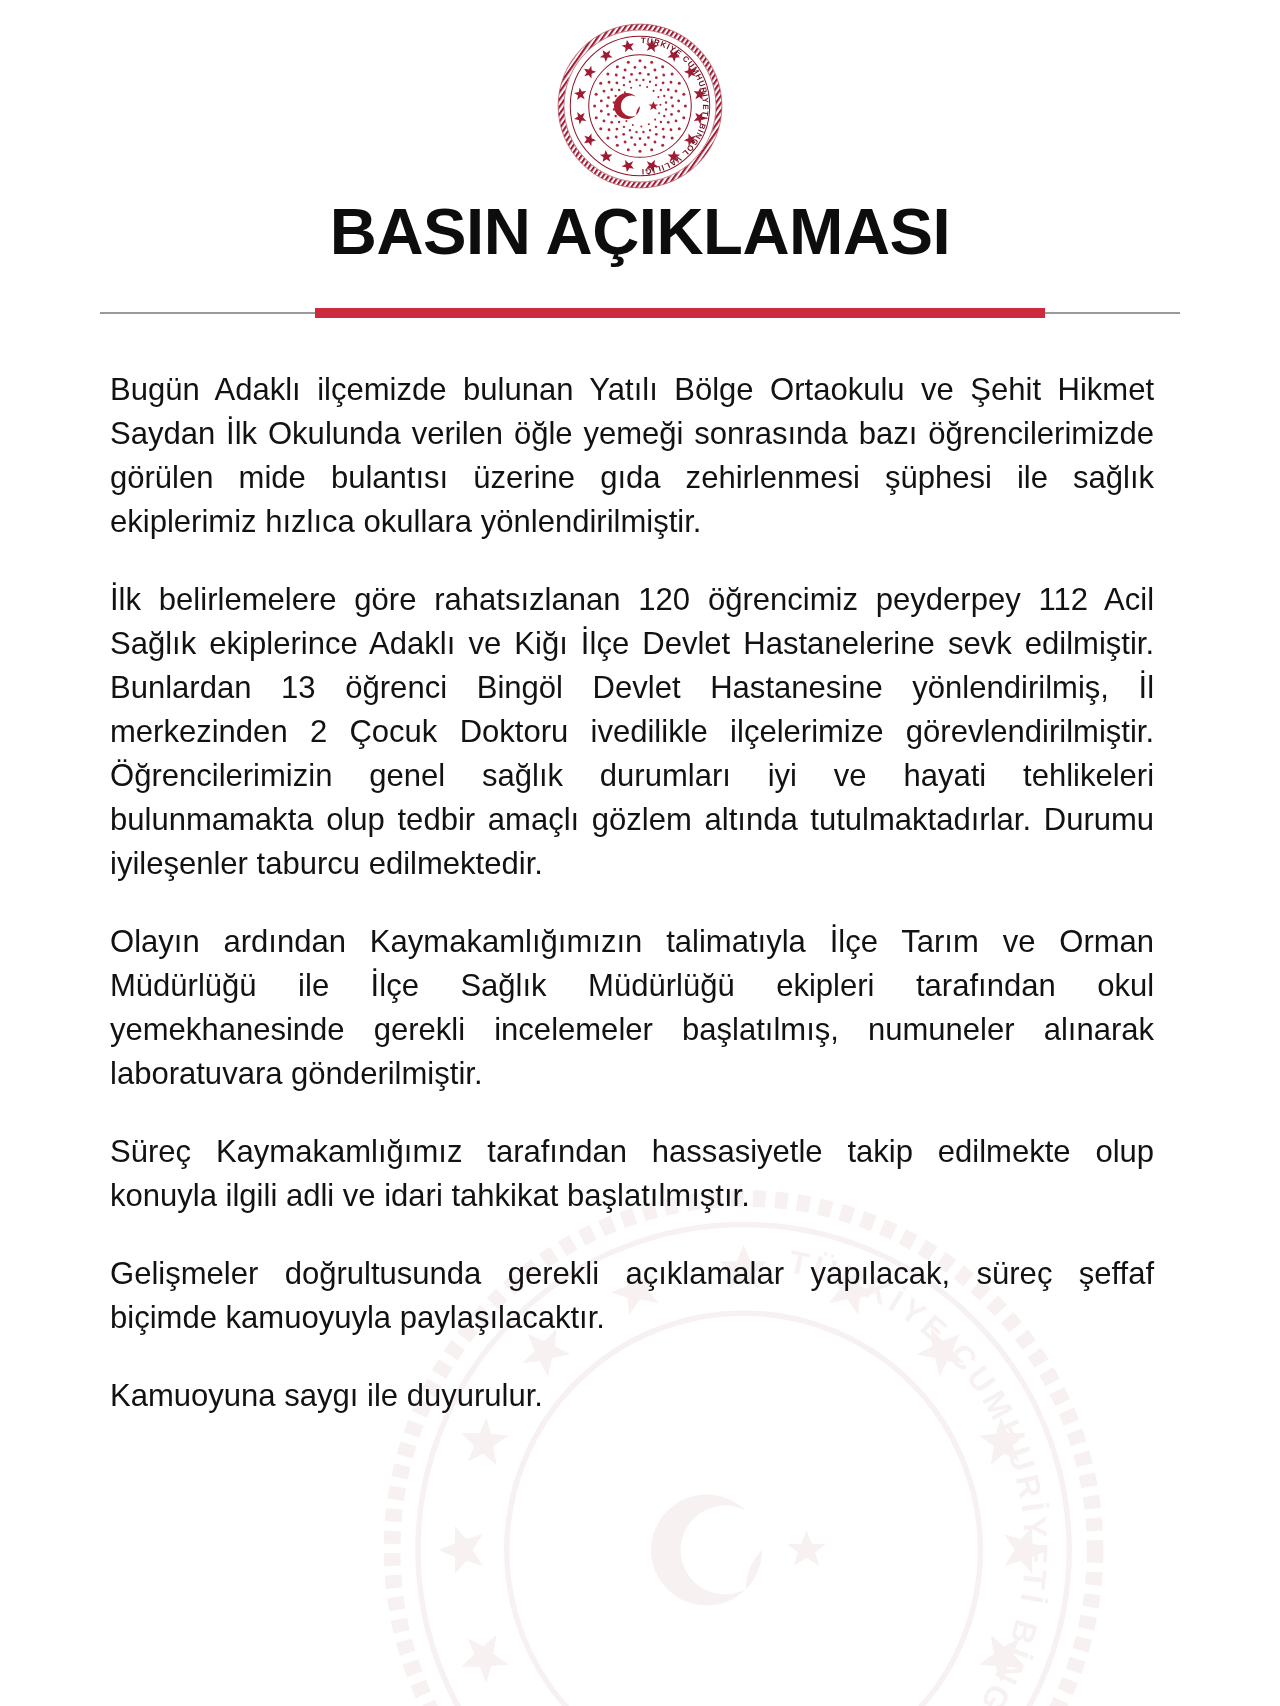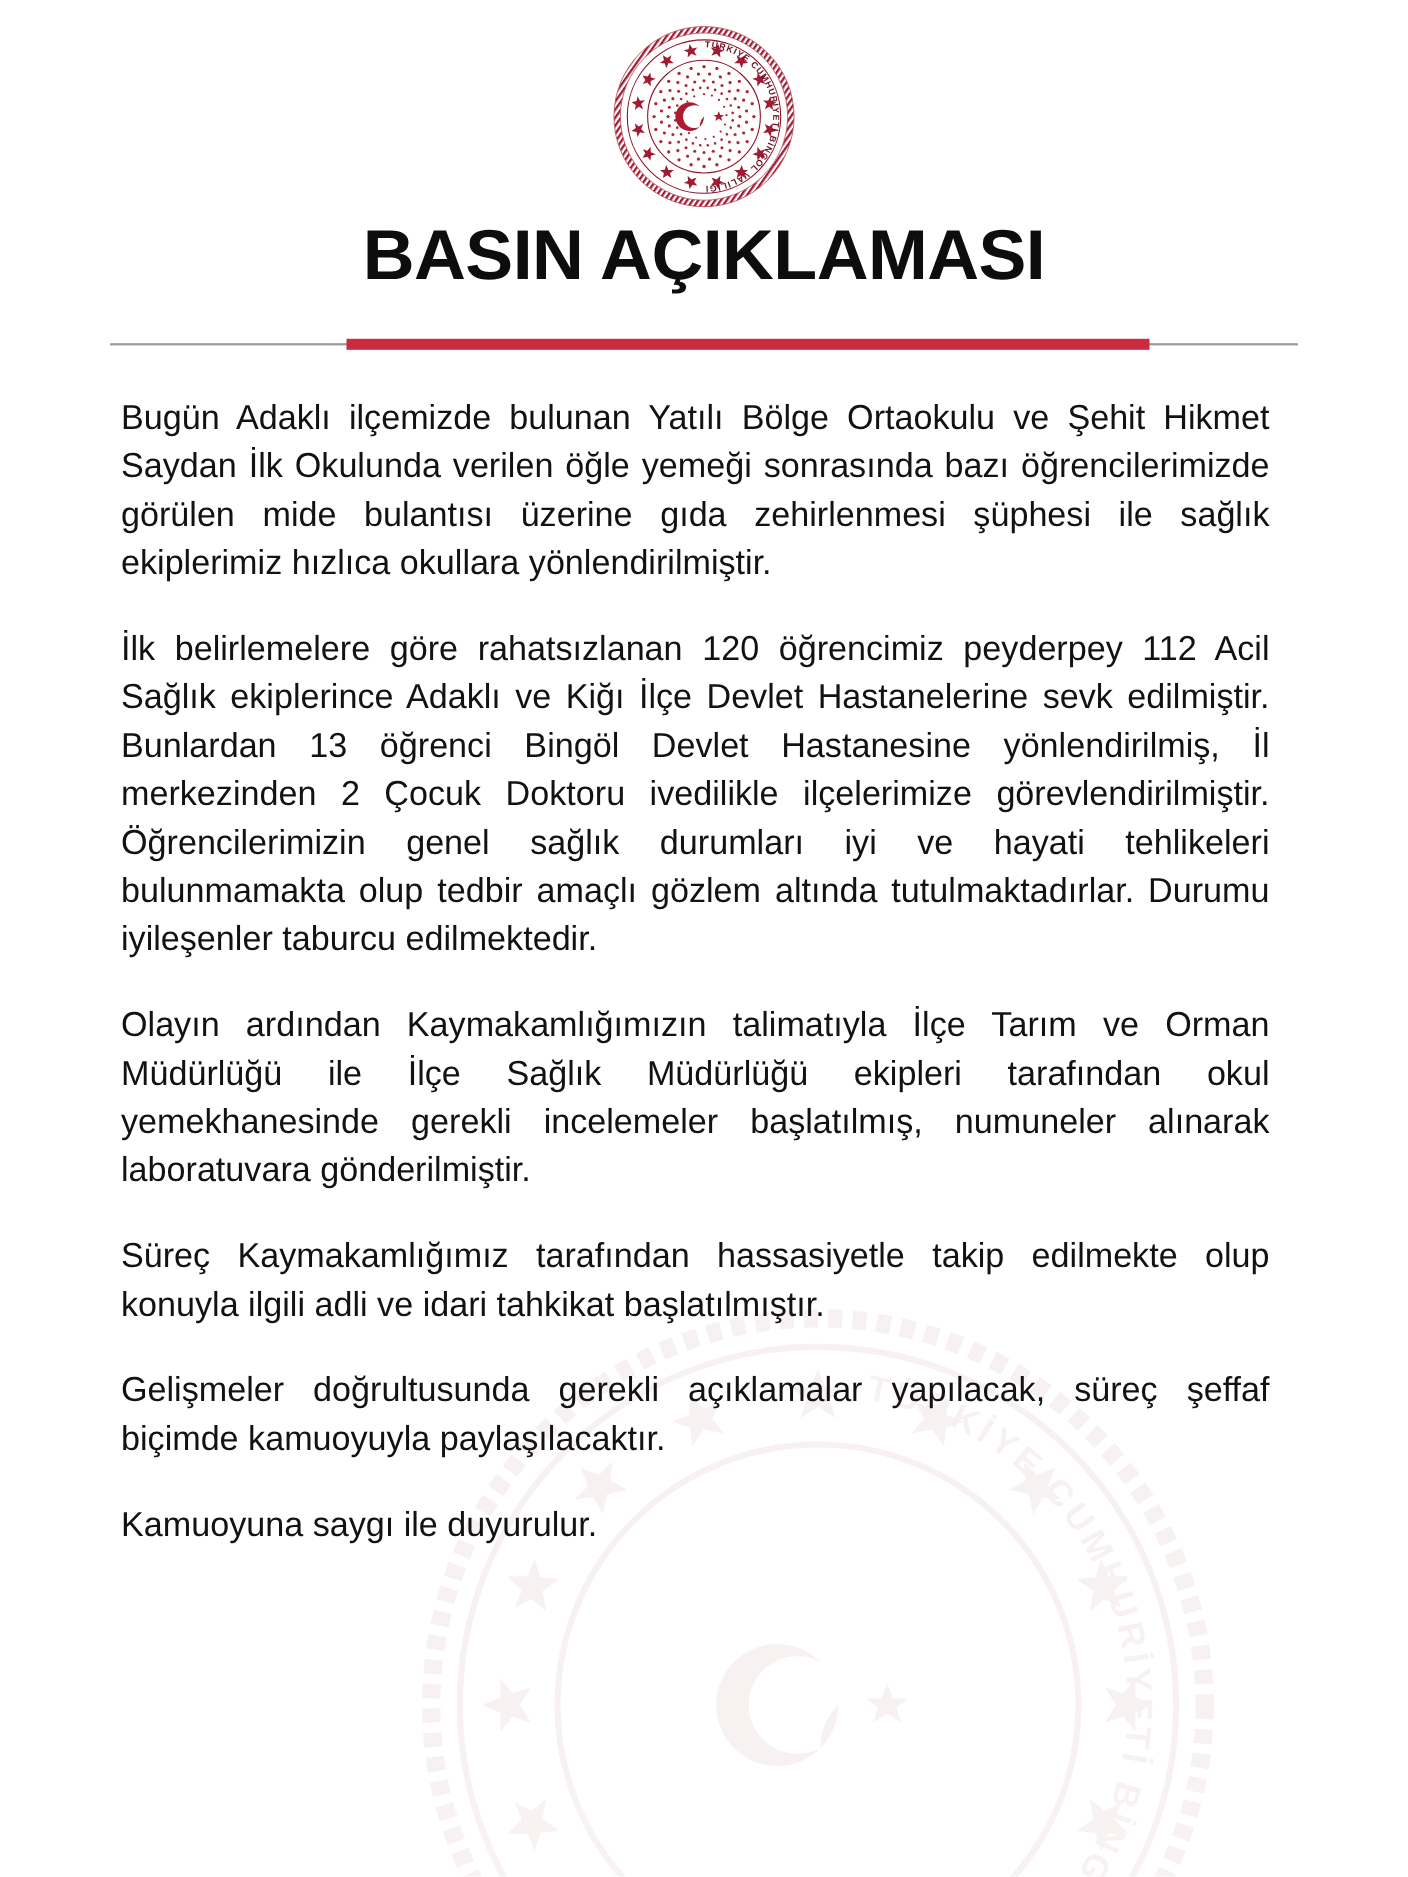--- a/index.html
+++ b/index.html
@@ -90,21 +90,21 @@
     top: 1px;
     height: 10px;
     background: #cc2b3d;
   }
 
   
   .body-copy {
     position: relative;
     z-index: 2;
     width: 1060px;
-    margin: 0 auto;
+    margin: 10px auto;
     padding-top: 38px;
   }
   .body-copy p {
     margin: 0 0 34px 0;
     font-family: "Liberation Sans", "DejaVu Sans", sans-serif;
     font-size: 31.5px;
     line-height: 44px;
     text-align: justify;
     text-justify: inter-word;
     color: #121212;

